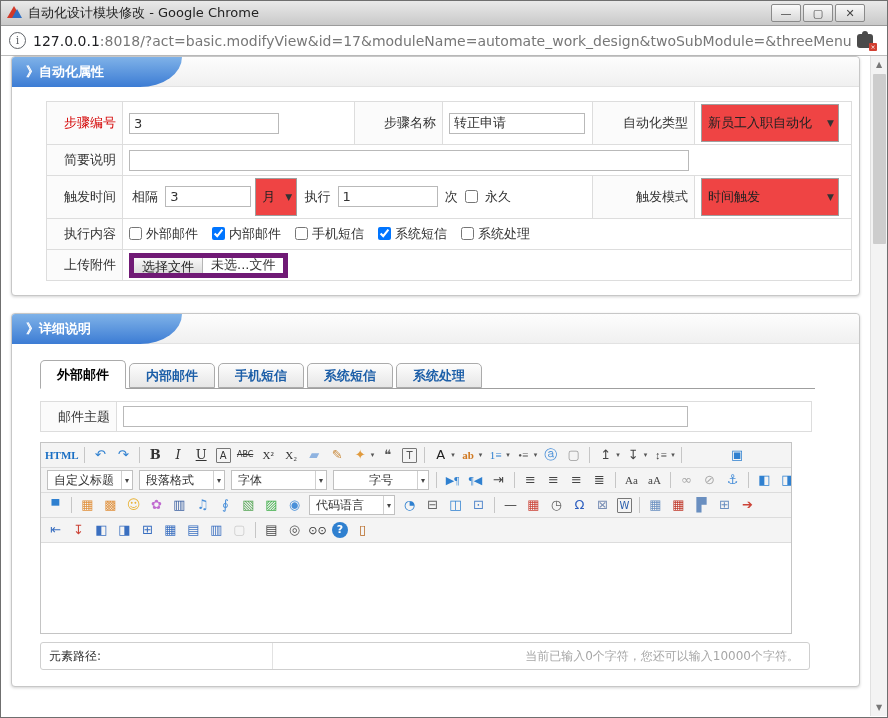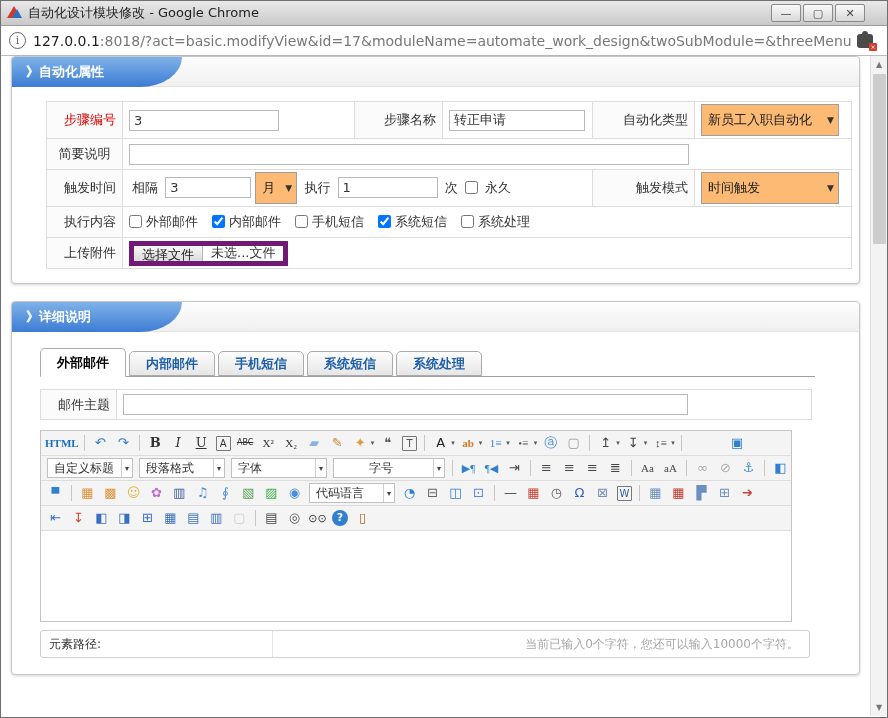--- a/index.html
+++ b/index.html
@@ -39,21 +39,21 @@
   .panel-head { position:relative; height:30px; background:linear-gradient(#fdfdfd,#f0f0f0); border-bottom:1px solid #e2e2e2; border-radius:4px 4px 0 0; }
   .sec-tab { position:absolute; left:0; top:0; height:30px; width:170px; background:linear-gradient(#7fb2e8,#3c7cd4); color:#fff; font-size:13px; font-weight:bold; line-height:30px; padding-left:14px; border-radius:3px 0 30px 0; border-bottom-right-radius:42px 30px; }
 
   
   table.form { border-collapse:collapse; margin:14px 12px 14px 34px; width:806px; table-layout:fixed; font-size:13px; color:#333; }
   table.form td { border:1px solid #ddd; height:31px; padding:2px 6px; vertical-align:middle; }
   td.lbl { background:#fbfbfb; text-align:right; width:76px; white-space:nowrap; }
   td.lbl2 { background:#fbfbfb; text-align:right; white-space:nowrap; }
   .req { color:#d40000; }
   input.txt { height:21px; border:1px solid #b9b9b9; font-size:13px; padding:0 4px; font-family:inherit; color:#333; }
-  .sel { display:inline-flex; align-items:center; height:32px; border:1px solid #9f9f9f; background:#fdba74; font-size:13px; color:#222; padding-left:6px; justify-content:space-between; vertical-align:middle; cursor:pointer; }
+  .sel { display:inline-flex; align-items:center; height:38px; border:1px solid #9f9f9f; background:#ef4444; font-size:13px; color:#222; padding-left:6px; justify-content:space-between; vertical-align:middle; cursor:pointer; }
   .sel .arr { font-size:9px; color:#333; padding:0 4px; }
   .inline-lbl { margin:0 3px; }
   .chk-row label { margin-right:14px; white-space:nowrap; cursor:pointer; }
   .chk-row input { vertical-align:-2px; margin-right:4px; }
   .file-control { display:inline-flex; align-items:center; border:5px solid #701a75; height:25px; background:#fff; }
   .file-btn { height:100%; border:none; border-right:1px solid #b5b5b5; background:linear-gradient(#f8f8f8,#dcdcdc); font-size:13px; padding:0 8px; font-family:inherit; cursor:pointer; color:#222; }
   .file-text { padding:0 8px; font-size:13px; color:#333; }
 
   
   .tabs-row { display:flex; align-items:flex-end; margin:16px 44px 0 28px; border-bottom:1px solid #9f9f9f; height:29px; }
@@ -142,21 +142,21 @@
             <td><input class="txt" style="width: 150px;" value="3"></td>
             <td class="lbl2"><span>步骤名称</span></td>
             <td><input class="txt" style="width: 136px;" value="转正申请"></td>
             <td class="lbl2"><span>自动化类型</span></td>
             <td><span class="sel" style="width:138px">
                     <span>新员工入职自动化</span>
                     <span class="arr">▼</span>
                   </span></td>
           </tr>
           <tr>
-            <td class="lbl2" style="text-align:center"><span>简要说明</span></td>
+            <td class="lbl2" style="text-align:right"><span>简要说明</span></td>
             <td colspan="5"><input class="txt" style="width: 560px;" value=""></td>
           </tr>
           <tr>
             <td class="lbl2"><span>触发时间</span></td>
             <td colspan="3">
               <span class="inline-lbl">相隔</span>
               <input class="txt" style="width: 86px;" value="3">
               <span class="sel" style="width:42px">
                     <span>月</span>
                     <span class="arr">▼</span>
@@ -261,21 +261,21 @@
                   <span class="arr">▾</span>
                 </span>
                 <span class="tb-select" style="width: 86px;">
                   <span>段落格式</span>
                   <span class="arr">▾</span>
                 </span>
                 <span class="tb-select" style="width: 96px;">
                   <span>字体</span>
                   <span class="arr">▾</span>
                 </span>
-                <span class="tb-select" style="width: 112px; padding-left: 35px;">
+                <span class="tb-select" style="width: 96px; padding-left: 35px;">
                   <span>字号</span>
                   <span class="arr">▾</span>
                 </span>
                 <span class="tb-sep"></span>
                 <span class="tb-icon small" style="color: rgb(47, 128, 208);">▶¶</span>
                 <span class="tb-icon small" style="color: rgb(47, 128, 208);">¶◀</span>
                 <span class="tb-icon" style="color: rgb(68, 68, 68);">⇥</span>
                 <span class="tb-sep"></span>
                 <span class="tb-icon" style="color: rgb(68, 68, 68);">≡</span>
                 <span class="tb-icon" style="color: rgb(68, 68, 68);">≡</span>

